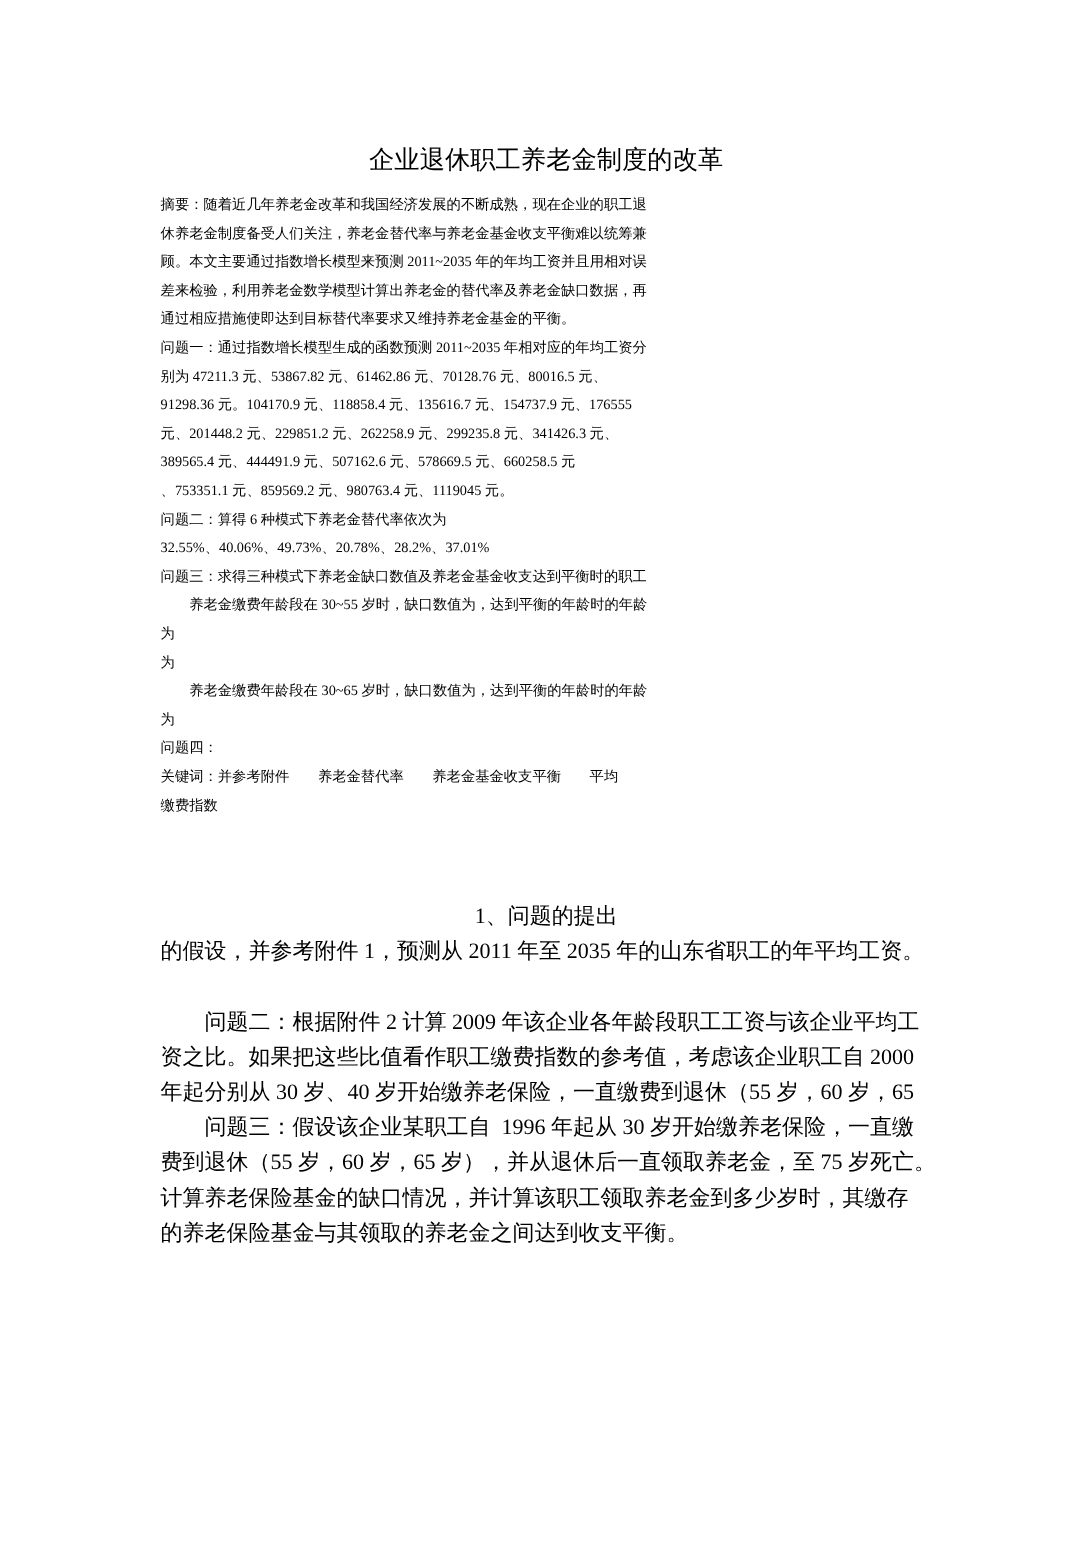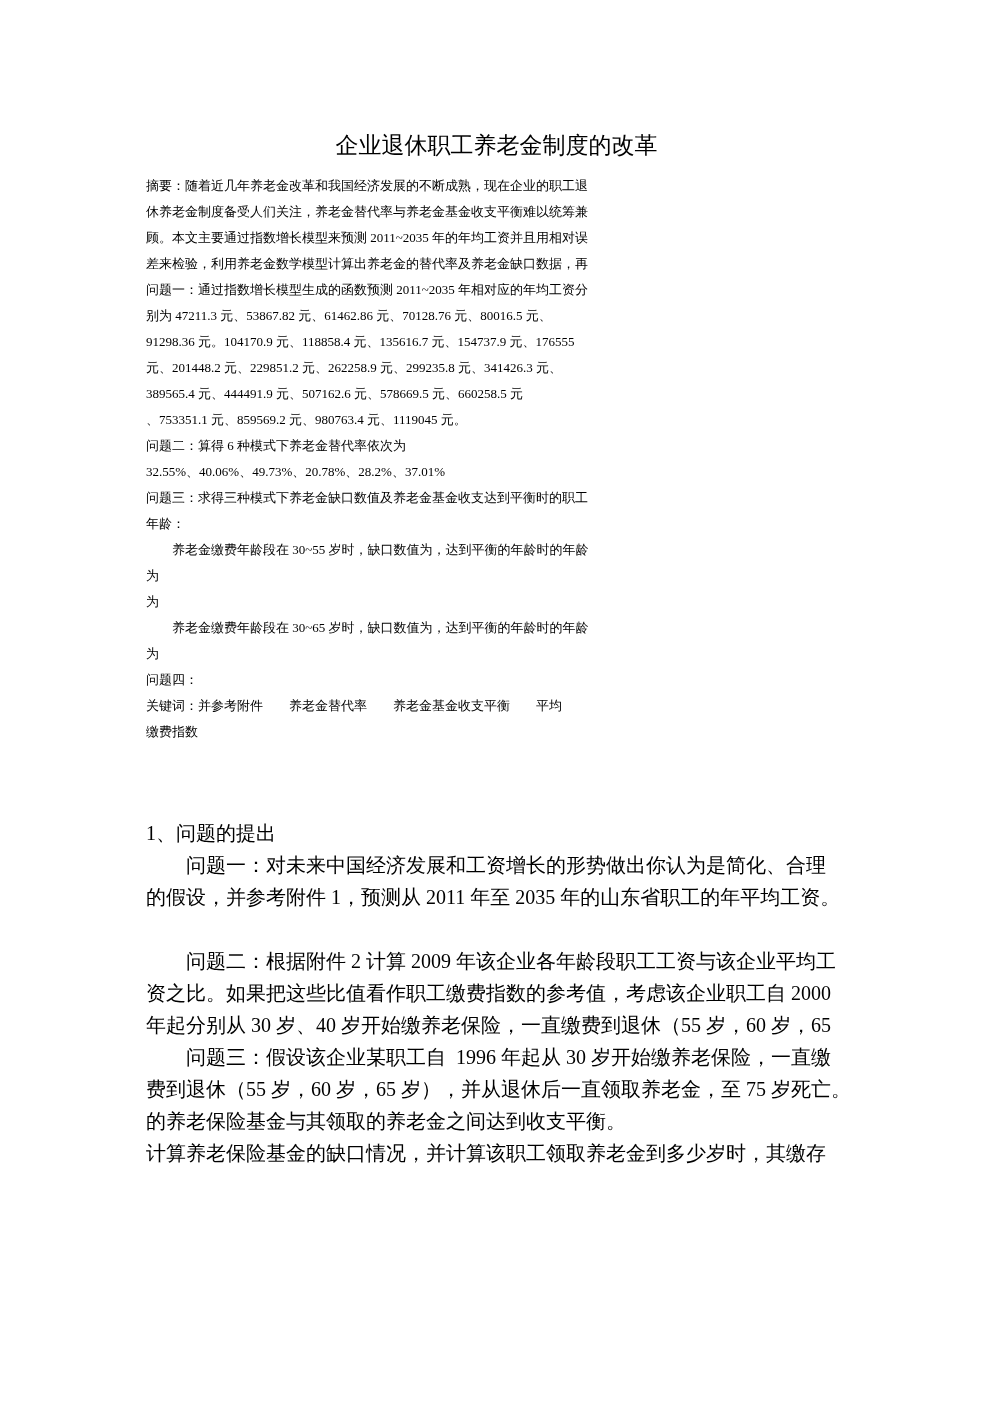--- a/index.html
+++ b/index.html
@@ -35,20 +35,21 @@
   }
   .line {
     white-space: pre;
   }
   .section {
     margin-top: 72px;
     font-size: 20px;
     line-height: 32px;
   }
   .section-heading {
+    text-align: center;
     white-space: pre;
   }
   .para {
     margin: 0;
   }
   .gap-before {
     margin-top: 32px;
   }
 </style>
 </head>
@@ -56,55 +57,54 @@
 
 <div class="page">
 
   <div class="doc-title">企业退休职工养老金制度的改革</div>
 
   <div class="front-block">
       <div class="line">摘要：随着近几年养老金改革和我国经济发展的不断成熟，现在企业的职工退</div>
       <div class="line">休养老金制度备受人们关注，养老金替代率与养老金基金收支平衡难以统筹兼</div>
       <div class="line">顾。本文主要通过指数增长模型来预测 2011~2035 年的年均工资并且用相对误</div>
       <div class="line">差来检验，利用养老金数学模型计算出养老金的替代率及养老金缺口数据，再</div>
+      <div class="line">通过相应措施使即达到目标替代率要求又维持养老金基金的平衡。</div>
       <div class="line">问题一：通过指数增长模型生成的函数预测 2011~2035 年相对应的年均工资分</div>
       <div class="line">别为 47211.3 元、53867.82 元、61462.86 元、70128.76 元、80016.5 元、</div>
       <div class="line">91298.36 元。104170.9 元、118858.4 元、135616.7 元、154737.9 元、176555</div>
       <div class="line">元、201448.2 元、229851.2 元、262258.9 元、299235.8 元、341426.3 元、</div>
       <div class="line">389565.4 元、444491.9 元、507162.6 元、578669.5 元、660258.5 元</div>
       <div class="line">、753351.1 元、859569.2 元、980763.4 元、1119045 元。</div>
       <div class="line">问题二：算得 6 种模式下养老金替代率依次为</div>
       <div class="line">32.55%、40.06%、49.73%、20.78%、28.2%、37.01%</div>
       <div class="line">问题三：求得三种模式下养老金缺口数值及养老金基金收支达到平衡时的职工</div>
-      <div class="line">年龄：</div>
       <div class="line">　　养老金缴费年龄段在 30~55 岁时，缺口数值为，达到平衡的年龄时的年龄</div>
       <div class="line">为</div>
       <div class="line">为</div>
       <div class="line">　　养老金缴费年龄段在 30~65 岁时，缺口数值为，达到平衡的年龄时的年龄</div>
       <div class="line">为</div>
       <div class="line">问题四：</div>
       <div class="line">关键词：并参考附件　　养老金替代率　　养老金基金收支平衡　　平均</div>
       <div class="line">缴费指数</div>
     </div>
 
   <div class="section">
     <div class="section-heading">1、问题的提出</div>
 
     <div class="para">
-        <div class="line">　　问题一：对未来中国经济发展和工资增长的形势做出你认为是简化、合理</div>
         <div class="line">的假设，并参考附件 1，预测从 2011 年至 2035 年的山东省职工的年平均工资。</div>
       </div>
 
     <div class="para gap-before">
         <div class="line">　　问题二：根据附件 2 计算 2009 年该企业各年龄段职工工资与该企业平均工</div>
         <div class="line">资之比。如果把这些比值看作职工缴费指数的参考值，考虑该企业职工自 2000</div>
         <div class="line">年起分别从 30 岁、40 岁开始缴养老保险，一直缴费到退休（55 岁，60 岁，65</div>
       </div>
 
     <div class="para">
         <div class="line">　　问题三：假设该企业某职工自  1996 年起从 30 岁开始缴养老保险，一直缴</div>
         <div class="line">费到退休（55 岁，60 岁，65 岁），并从退休后一直领取养老金，至 75 岁死亡。</div>
+        <div class="line">计算养老保险基金的缺口情况，并计算该职工领取养老金到多少岁时，其缴存</div>
         <div class="line">的养老保险基金与其领取的养老金之间达到收支平衡。</div>
-        <div class="line">计算养老保险基金的缺口情况，并计算该职工领取养老金到多少岁时，其缴存</div>
       </div>
   </div>
 
 </div>
 
 </body></html>

